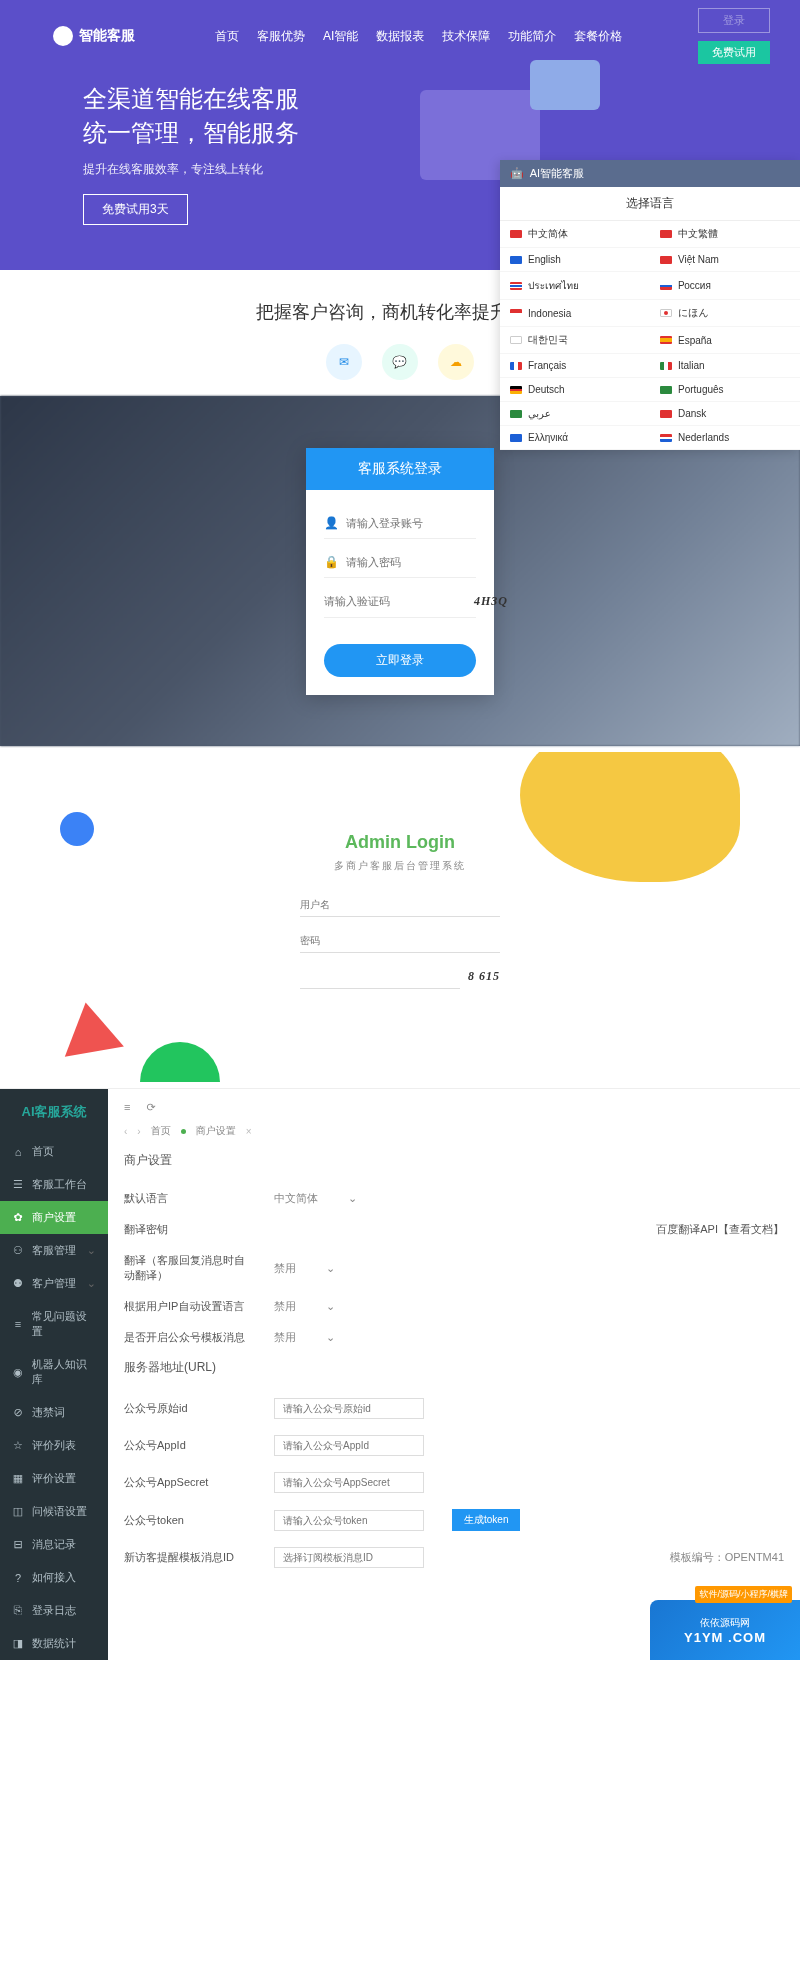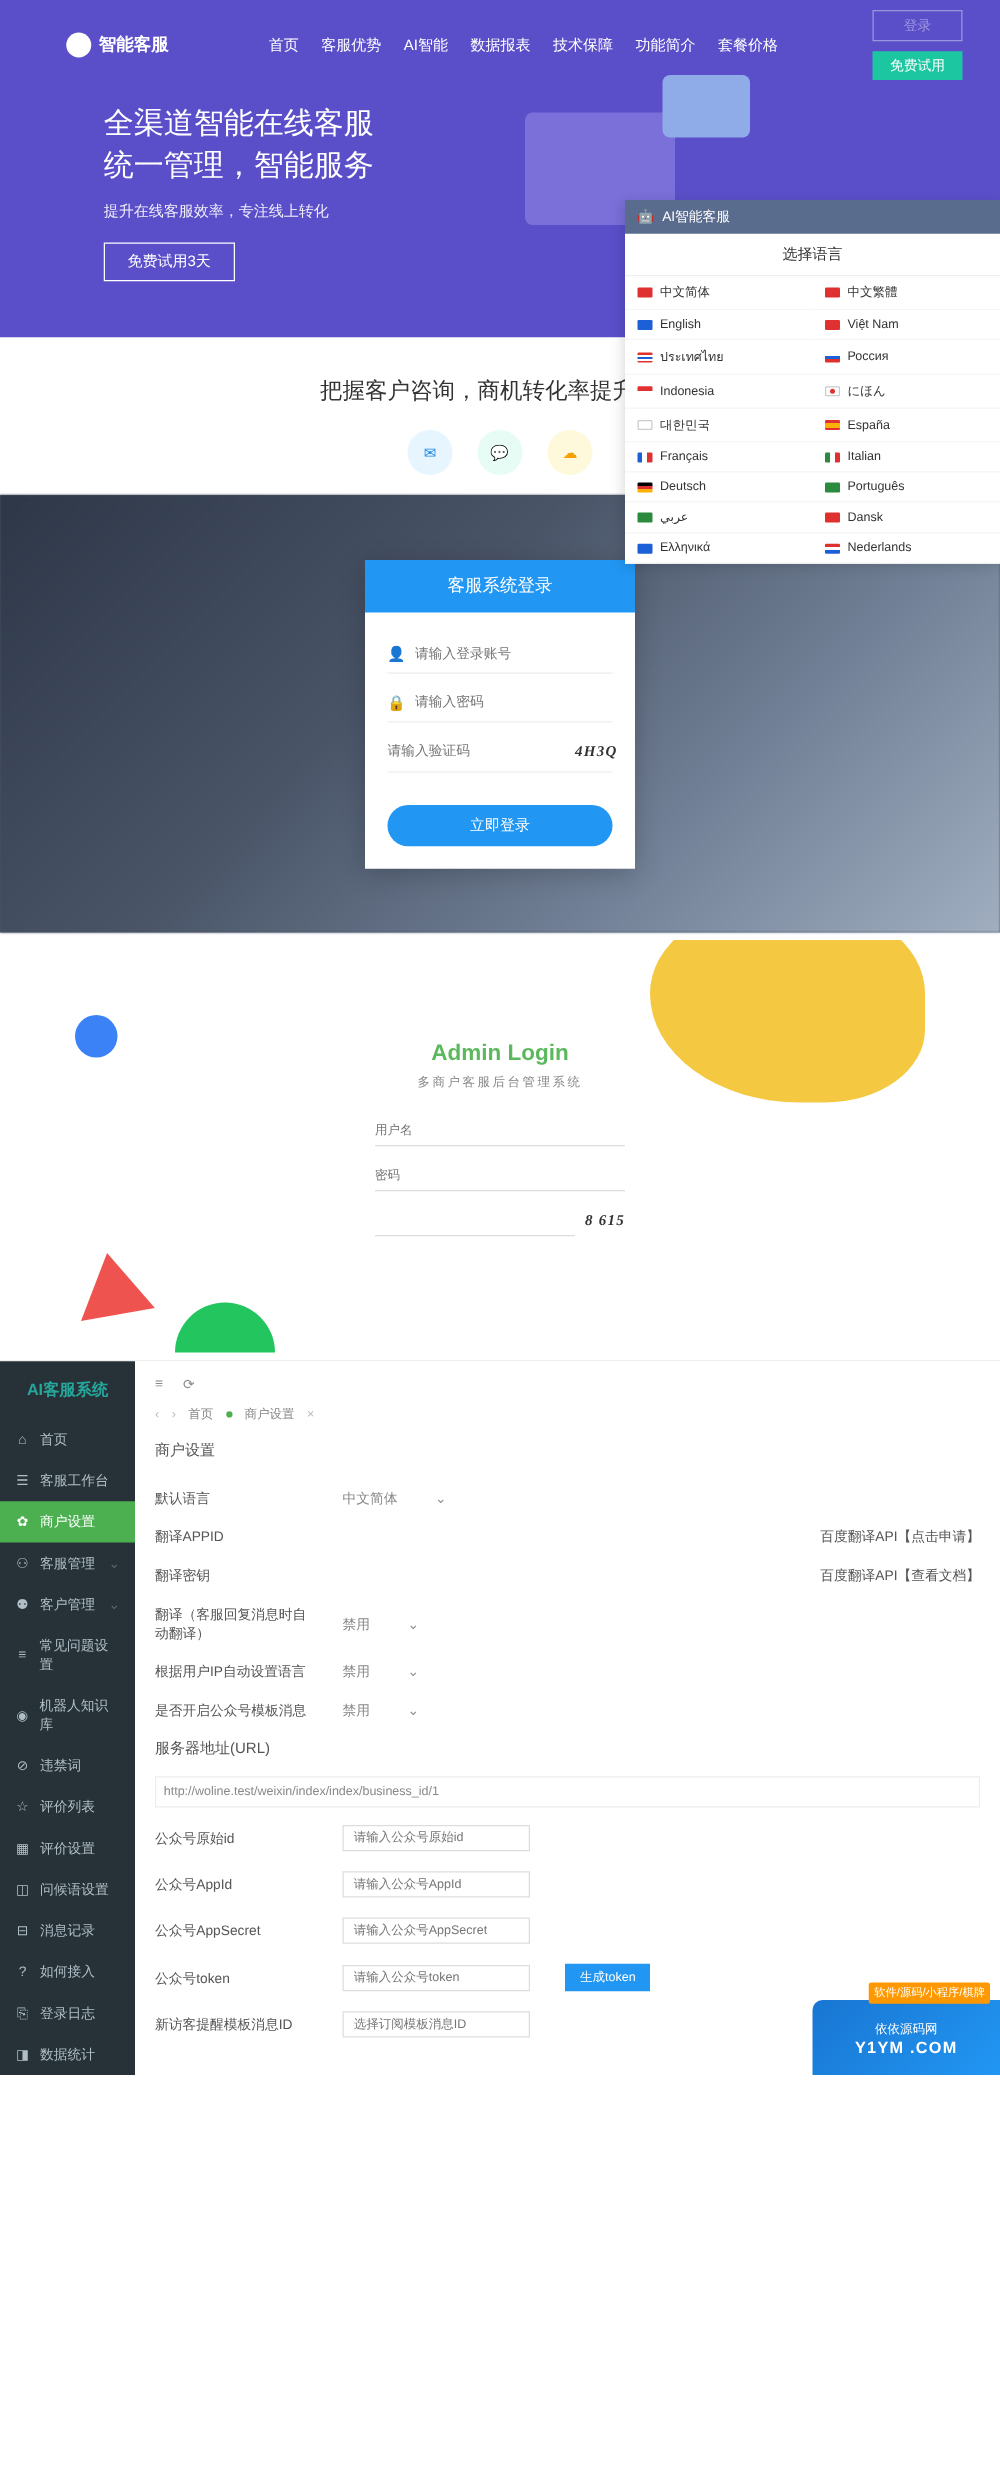--- a/index.html
+++ b/index.html
@@ -49,21 +49,21 @@
 .section-white h2 { font-size: 18px; font-weight: normal; }
 .icon-row { display: flex; justify-content: center; gap: 20px; margin-top: 20px; }
 .circle-icon { width: 36px; height: 36px; border-radius: 50%; display:flex; align-items:center; justify-content:center;}
 .ci-1{background:#e7f5ff;color:#228be6;} .ci-2{background:#e6fcf5;color:#12b886;} .ci-3{background:#fff9db;color:#f59f00;}
 
 
 .login-section { height: 350px; position: relative; background: #4a5568; display:flex; align-items:center; justify-content:center; margin-top:6px;}
 .login-bg { position:absolute; inset:0; background:
   linear-gradient(135deg,#2d3748 0%, #4a5568 40%, #718096 70%, #a0aec0 100%);
   filter: blur(1px);}
-.login-card { position: relative; background: #fff; width: 216px; box-shadow: 0 4px 20px rgba(0,0,0,.2); }
+.login-card { position: relative; background: #fff; width: 188px; box-shadow: 0 4px 20px rgba(0,0,0,.2); }
 .login-card-header { background: #2196f3; color: #fff; text-align: center; padding: 12px; font-size: 14px; }
 .login-body { padding: 18px; }
 .login-row { display: flex; align-items: center; gap: 8px; border-bottom: 1px solid #eee; padding: 8px 0; margin-bottom: 8px;}
 .login-row .icon { color:#aaa; font-size:12px; width:14px;}
 .login-row input { border: none; outline: none; font-size: 11px; flex: 1; color: #999; }
 .captcha-img { font-family: cursive; font-style: italic; font-weight: bold; letter-spacing: 1px; }
 .btn-login-submit { width: 100%; background: #2196f3; color: #fff; border: none; border-radius: 18px; padding: 8px; margin-top: 18px; font-size: 12px; }
 
 
 .admin-section { height: 330px; background: #fff; position: relative; overflow: hidden; display:flex; align-items:center; justify-content:center; margin-top:6px;}
@@ -356,25 +356,20 @@
     <div class="panel-h">商户设置</div>
 
     <div class="form-row">
       <span class="label">默认语言</span>
       <span class="select">
           <span>中文简体</span>
           <span>⌄</span>
         </span>
     </div>
     <div class="form-row">
-      <span class="label">翻译APPID</span>
-      <span class="value" style="flex:1"></span>
-      <span class="link">百度翻译API【点击申请】</span>
-    </div>
-    <div class="form-row">
       <span class="label">翻译密钥</span>
       <span class="value" style="flex:1"></span>
       <span class="link">百度翻译API【查看文档】</span>
     </div>
     <div class="form-row">
       <span class="label">翻译（客服回复消息时自动翻译）</span>
       <span class="select">
           <span>禁用</span>
           <span>⌄</span>
         </span>
@@ -388,21 +383,20 @@
     </div>
     <div class="form-row">
       <span class="label">是否开启公众号模板消息</span>
       <span class="select">
           <span>禁用</span>
           <span>⌄</span>
         </span>
     </div>
 
     <div class="panel-h" style="margin-top:6px">服务器地址(URL)</div>
-    <div class="url-box">http://woline.test/weixin/index/index/business_id/1</div>
 
     <div class="form-row">
       <span class="label">公众号原始id</span>
       <input class="input-box" placeholder="请输入公众号原始id" style="">
     </div>
     <div class="form-row">
       <span class="label">公众号AppId</span>
       <input class="input-box" placeholder="请输入公众号AppId" style="">
     </div>
     <div class="form-row">

